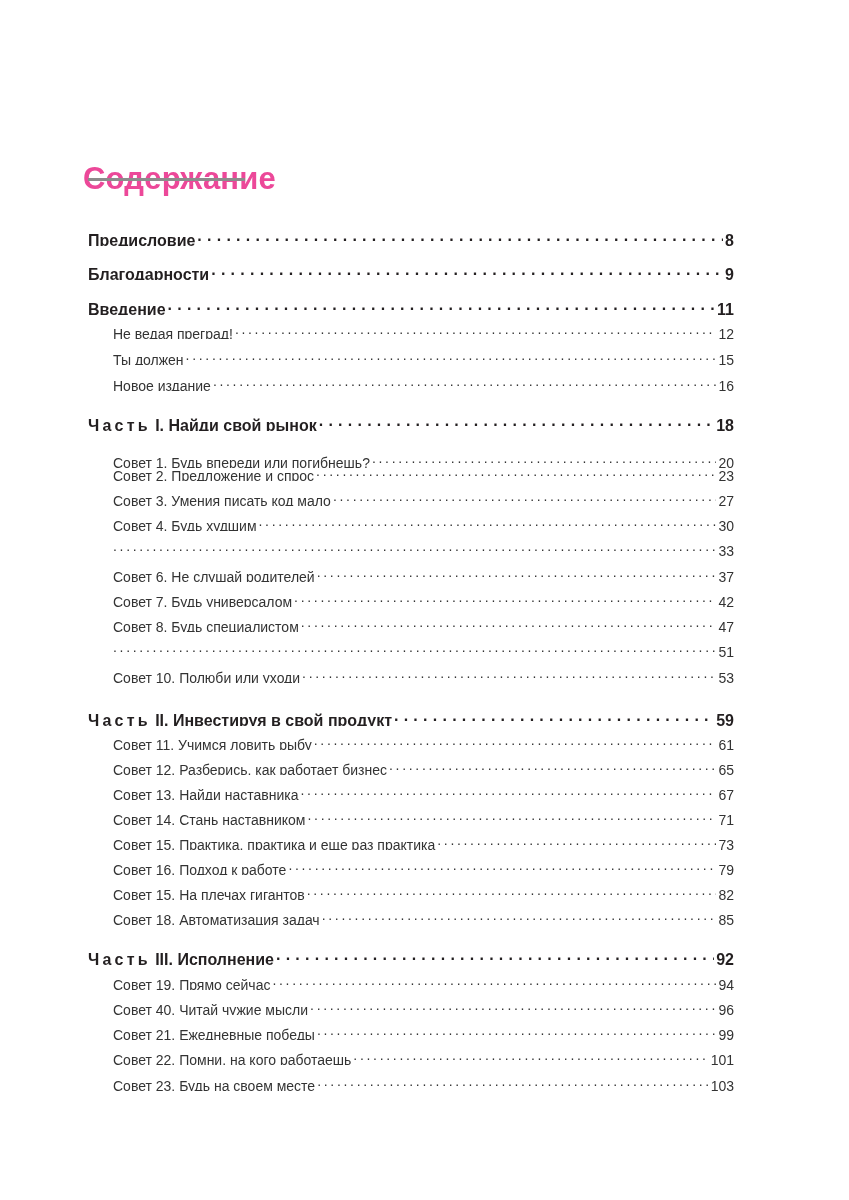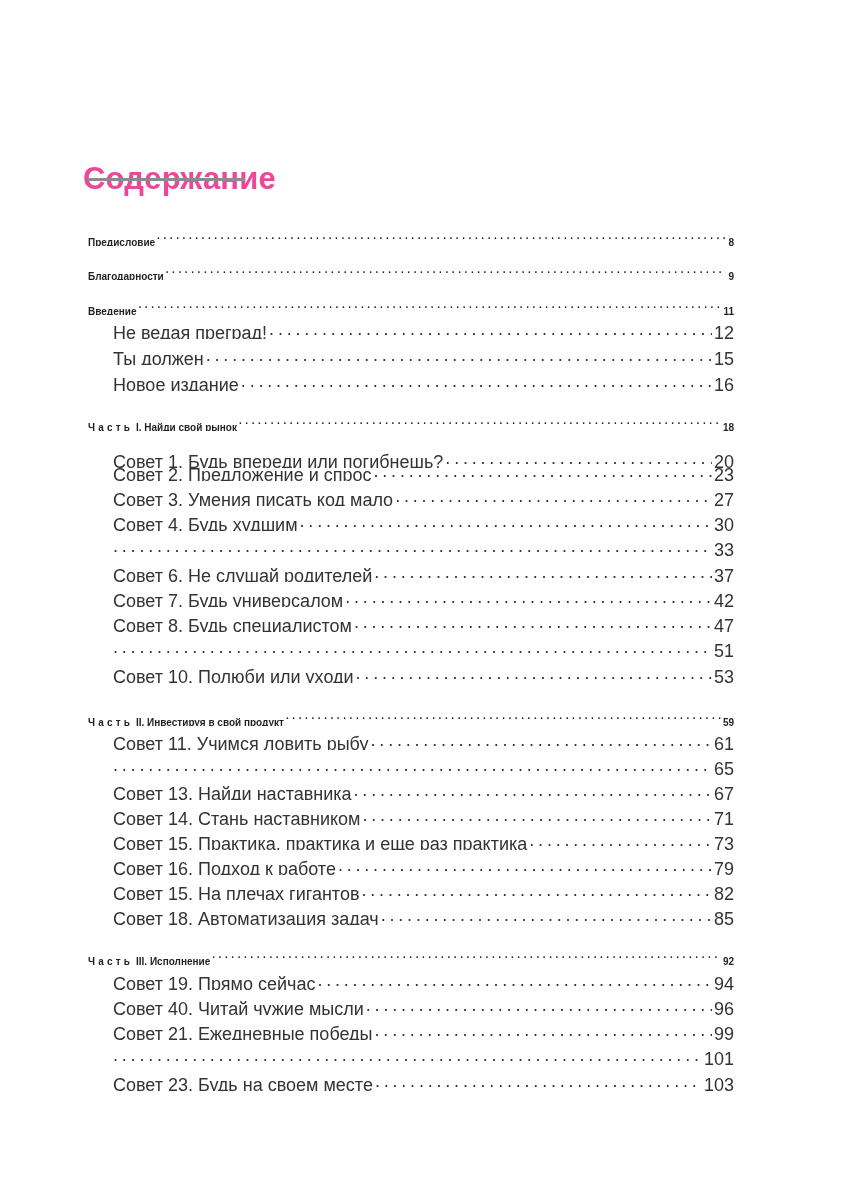--- a/index.html
+++ b/index.html
@@ -3,22 +3,22 @@
 <meta charset="utf-8">
 <style>
   html, body { margin: 0; padding: 0; background: #ffffff; }
   body { width: 849px; height: 1200px; position: relative; overflow: hidden;
          font-family: "Liberation Sans", "DejaVu Sans", sans-serif; color: #231f20; }
   .title { position: absolute; left: 83px; top: 140px; font-size: 31px; font-weight: bold;
            color: #ec4899; letter-spacing: 0.2px; }
   .title-rule { position: absolute; left: 88px; top: 178px; width: 157px; height: 3px; background: #8c8c8c; }
   .toc { position: absolute; left: 88px; top: 0; width: 646px; }
   .row { position: absolute; left: 0; width: 646px; height: 20px; display: flex; align-items: baseline;
-         font-size: 18px; line-height: 20px; white-space: nowrap; overflow: hidden; }
-  .row.top { font-weight: bold; font-size: 10px; }
+         font-size: 14px; line-height: 20px; white-space: nowrap; overflow: hidden; }
+  .row.top { font-weight: bold; font-size: 16px; }
   .row.sub { left: 25px; width: 621px; color: #333; }
   .row .label { flex: 0 0 auto; padding-right: 2px; }
   .row .label .part-word { letter-spacing: 3.2px; }
   .row .leader { flex: 1 1 auto; overflow: hidden; position: relative; height: 20px; }
   .row .leader::after { content: ". . . . . . . . . . . . . . . . . . . . . . . . . . . . . . . . . . . . . . . . . . . . . . . . . . . . . . . . . . . . . . . . . . . . . . . . . . . . . . . . . . . . . . . . . . . . . . . . . . . . . . . . . . . . . . . . . . . . . . . . . . . . . . . . . . . . . . . . . . . . . .";
          position: absolute; left: 0; top: 0; white-space: nowrap; letter-spacing: -0.6px; }
   .row.top .leader::after { letter-spacing: 0.4px; }
   .row .page { flex: 0 0 auto; padding-left: 2px; text-align: right; }
 </style>
 </head>
@@ -118,20 +118,21 @@
     <span class="label"><span class="part-word">Часть</span> <span>II. Инвестируя в свой продукт</span></span>
     <span class="leader"></span>
     <span class="page">59</span>
   </div>
   <div class="row sub" style="top:730px">
       <span class="label">Совет 11. Учимся ловить рыбу</span>
       <span class="leader"></span>
       <span class="page">61</span>
     </div>
   <div class="row sub" style="top:755px">
+      <span class="label">Совет 12. Разберись, как работает бизнес</span>
       <span class="leader"></span>
       <span class="page">65</span>
     </div>
   <div class="row sub" style="top:780px">
       <span class="label">Совет 13. Найди наставника</span>
       <span class="leader"></span>
       <span class="page">67</span>
     </div>
   <div class="row sub" style="top:805px">
       <span class="label">Совет 14. Стань наставником</span>
@@ -173,20 +174,21 @@
       <span class="label">Совет 40. Читай чужие мысли</span>
       <span class="leader"></span>
       <span class="page">96</span>
     </div>
   <div class="row sub" style="top:1020px">
       <span class="label">Совет 21. Ежедневные победы</span>
       <span class="leader"></span>
       <span class="page">99</span>
     </div>
   <div class="row sub" style="top:1045px">
+      <span class="label">Совет 22. Помни, на кого работаешь</span>
       <span class="leader"></span>
       <span class="page">101</span>
     </div>
   <div class="row sub" style="top:1071px">
       <span class="label">Совет 23. Будь на своем месте</span>
       <span class="leader"></span>
       <span class="page">103</span>
     </div>
 
 </div>

